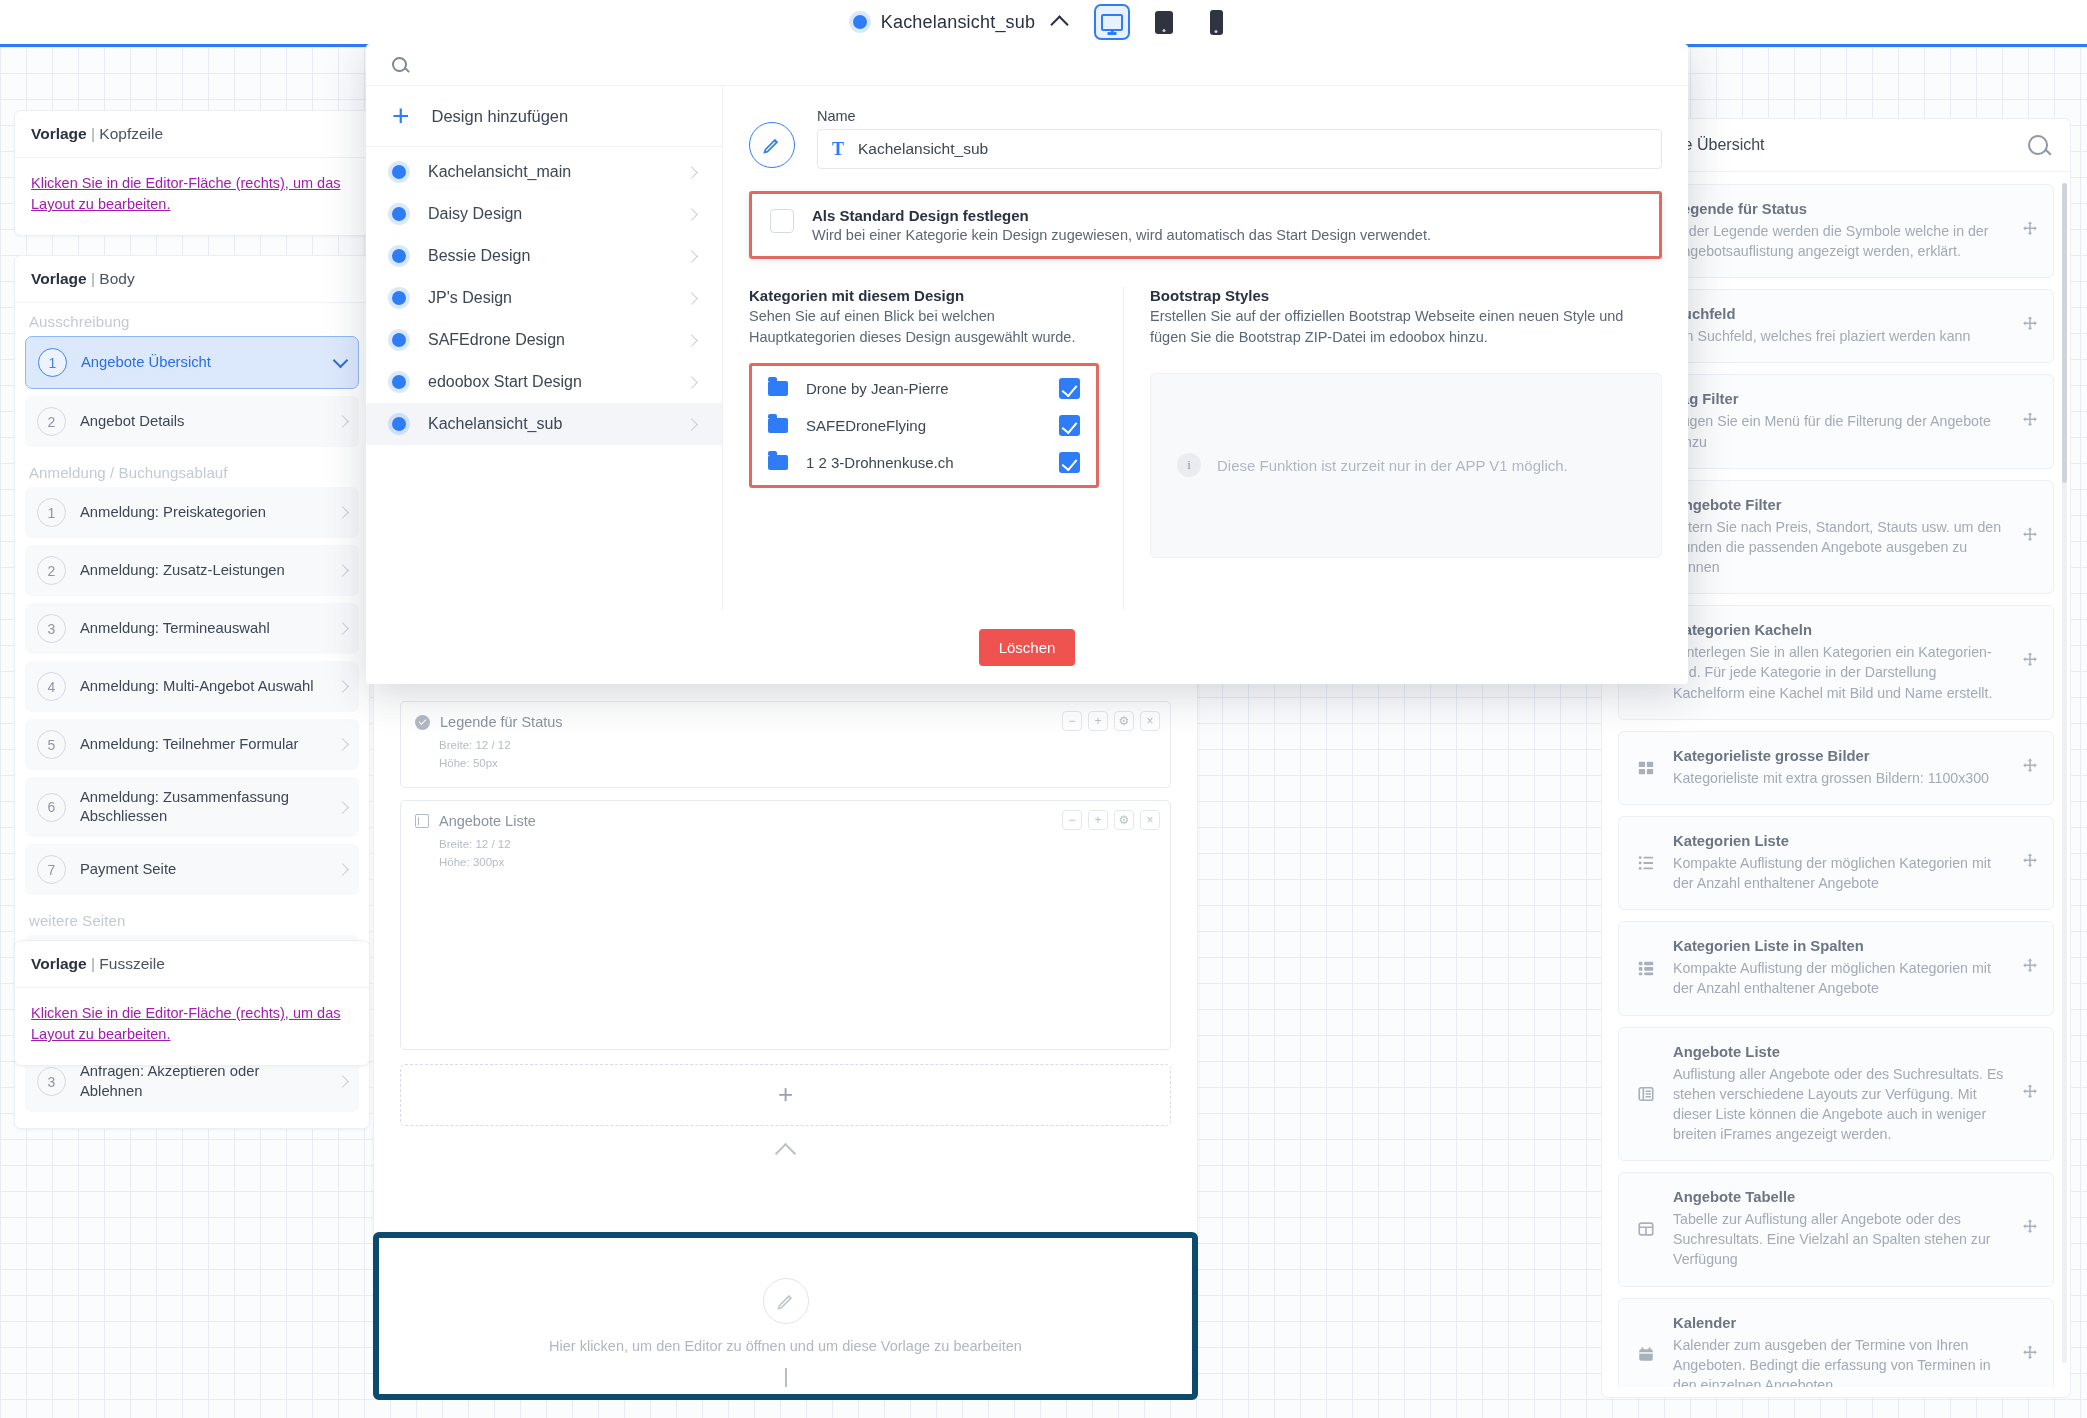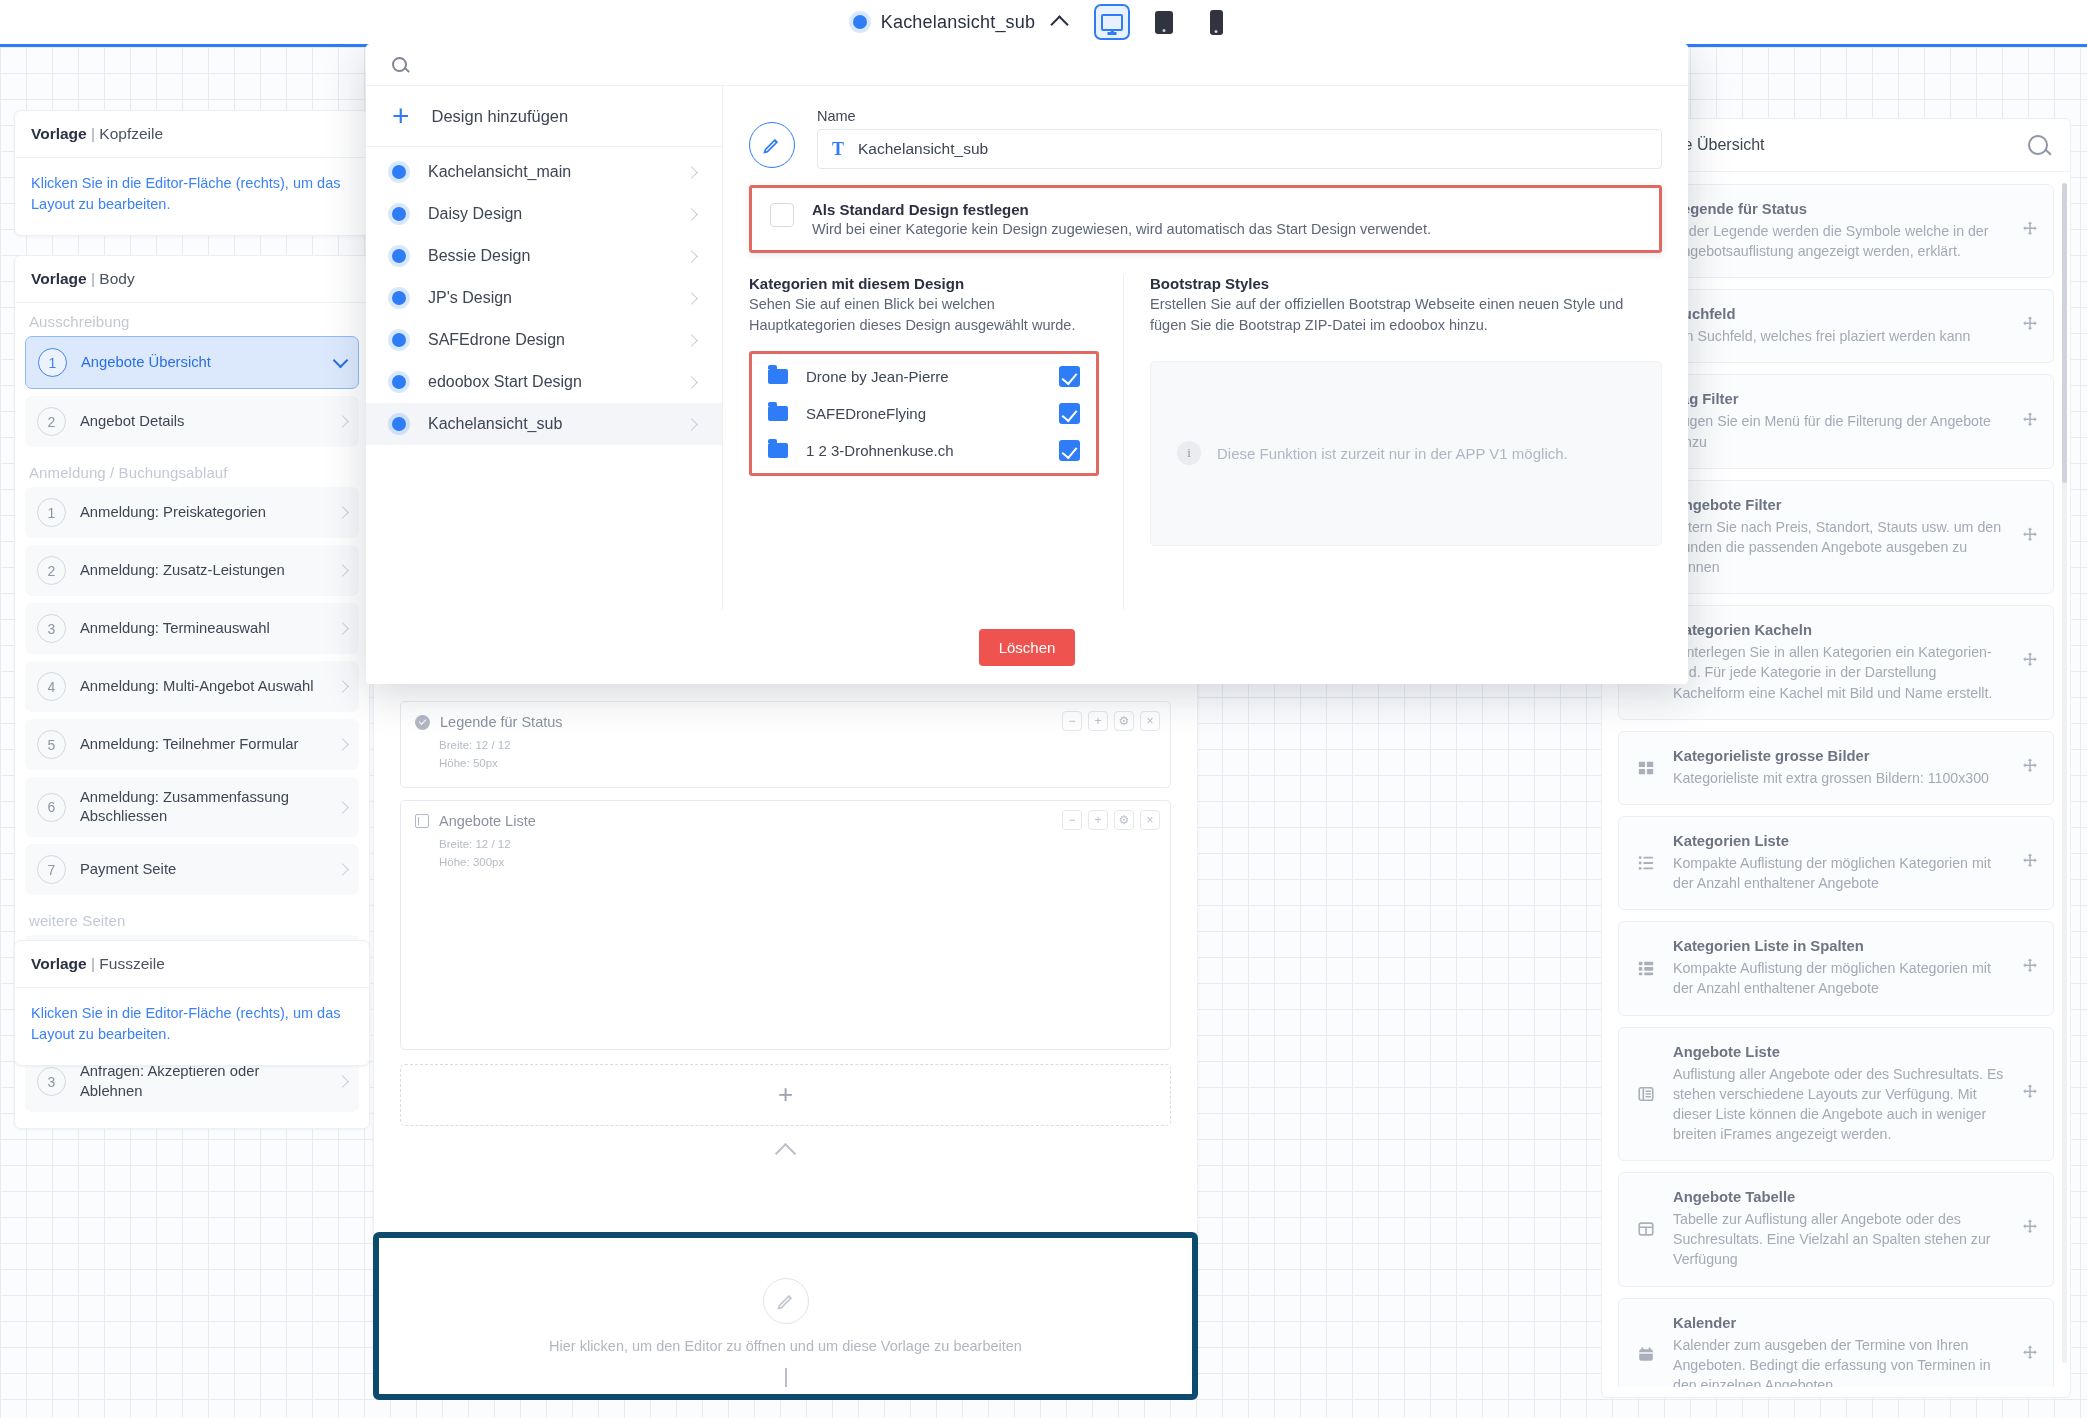--- a/index.html
+++ b/index.html
@@ -53,21 +53,21 @@
   }
 
   
   .left-col { position: absolute; left: 14px; top: 110px; width: 356px; }
   .panel { background: #fff; border: 1px solid #eceff4; border-radius: 7px;
     box-shadow: 0 1px 3px rgba(30,40,60,.05); }
   .panel-head { padding: 14px 16px; border-bottom: 1px solid #f0f2f6; font-size: 15.5px; }
   .panel-head b { font-weight: 700; color: #2a3142; }
   .panel-head span.sep { color: #9aa3b2; }
   .panel-head span.sub { color: #4a5263; }
-  .panel-body { padding: 15px 16px 20px; font-size: 14.5px; color: #3b82f6; line-height: 1.45; }
+  .panel-body { padding: 15px 16px 20px; font-size: 14.5px; color: #a21caf; line-height: 1.45; text-decoration: underline; }
 
   .left-col2 { position: absolute; left: 14px; top: 255px; width: 356px; }
   .grp-label { font-size: 15px; color: #c3c9d4; padding: 10px 14px 6px; letter-spacing: .1px; }
   .nav-item { display: flex; align-items: center; gap: 14px; margin: 0 10px 7px;
     padding: 11px 12px; border-radius: 7px; background: #f8f9fb; }
   .nav-item.active { background: #dce9fd; border: 1.5px solid #8fb8f7; }
   .num { width: 29px; height: 29px; min-width: 29px; border-radius: 50%; border: 1.5px solid #d3d8e1;
     display: flex; align-items: center; justify-content: center; font-size: 14px; color: #8d95a4; }
   .nav-item.active .num { border-color: #3f83ef; color: #3f83ef; background: rgba(255,255,255,.45); }
   .nav-label { flex: 1; font-size: 14.8px; color: #3d4655; line-height: 1.3; }
@@ -146,21 +146,21 @@
   .modal-body { flex: 1; display: flex; min-height: 0; }
   .mleft { width: 357px; border-right: 1px solid #eef0f4; display: flex; flex-direction: column; }
   .mleft-add { display: flex; align-items: center; gap: 22px; padding: 20px 26px;
     border-bottom: 1px solid #f0f2f6; }
   .plus { font-size: 30px; line-height: 20px; color: #2f7df6; font-weight: 400; }
   .mleft-add-lbl { font-size: 16.5px; color: #3d4655; }
   .dlist { padding: 4px 0; }
   .ditem { display: flex; align-items: center; gap: 22px; padding: 12px 26px; }
   .ditem.sel { background: #f3f5f8; }
   .dname { flex: 1; font-size: 16px; color: #3d4655; }
-  .mright { flex: 1; display: flex; flex-direction: column; padding: 22px 26px 0; min-height: 0; }
+  .mright { flex: 1; display: flex; flex-direction: column; padding: 22px 26px 0; min-height: 0; gap: 6px; }
   .name-row { display: flex; align-items: flex-start; gap: 22px; }
   .pencil-ring { width: 46px; height: 46px; min-width: 46px; border-radius: 50%;
     border: 1.6px solid #2f7df6; display: flex; align-items: center; justify-content: center; margin-top: 14px; }
   .name-col { flex: 1; }
   .name-lbl { font-size: 14.5px; color: #3d4655; margin-bottom: 5px; }
   .name-input { display: flex; align-items: center; gap: 14px; height: 40px; border: 1px solid #e4e8ee;
     border-radius: 4px; padding: 0 14px; background: #fff; }
   .t-ico { color: #2f7df6; font-size: 18px; font-weight: 700; font-family: "Liberation Serif", serif; }
   .name-val { font-size: 15.5px; color: #3d4655; }
   .hl-box { border: 3px solid #e06a62; border-radius: 3px; }

